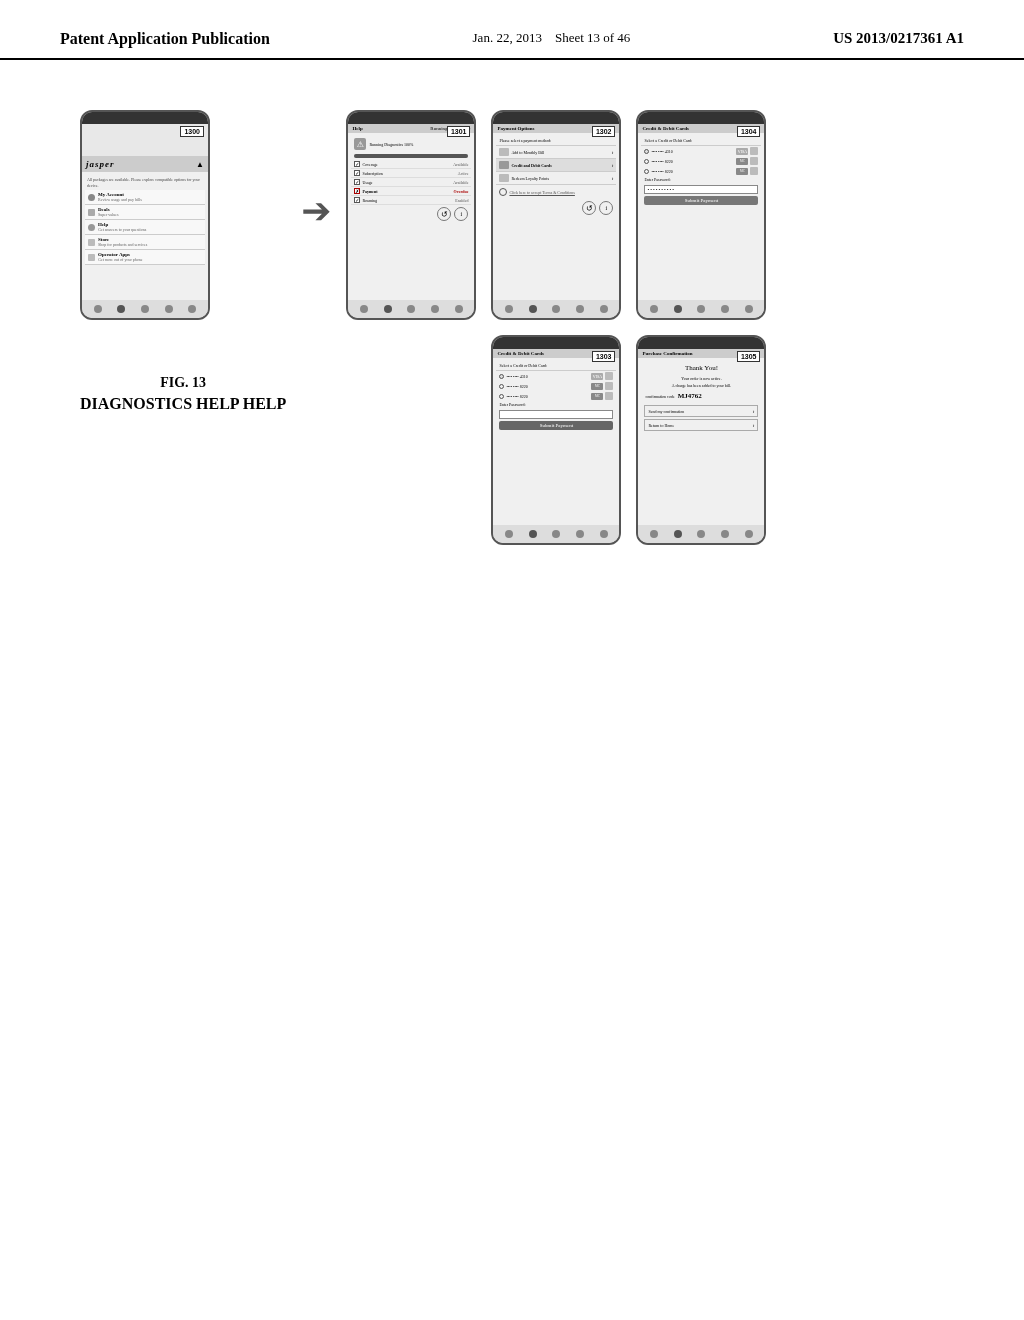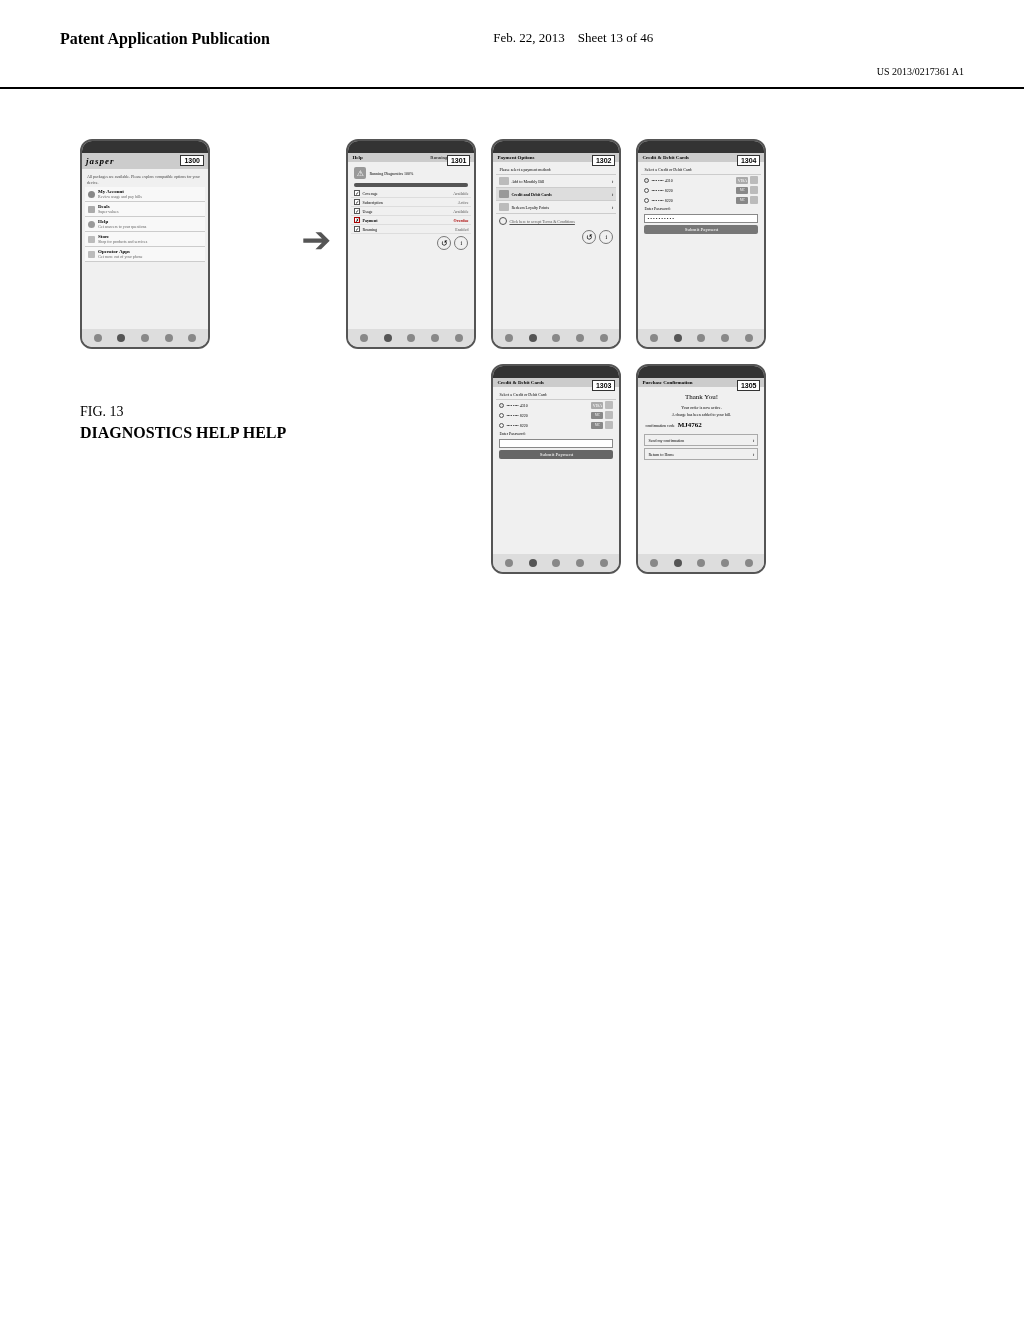--- a/index.html
+++ b/index.html
@@ -180,21 +180,22 @@
       flex-shrink: 0;
     }
 
     
     .fig-label-block {
       margin-top: 20px;
       margin-left: 50px;
     }
     .fig-label-block .fig-num-text {
       font-size: 14px;
-      font-weight: normal;
+      font-weight: bold;
+      text-align: center;
     }
     .fig-label-block .fig-title-text {
       font-size: 16px;
       font-weight: bold;
       margin-top: 4px;
     }
 
     .all-phones-area {
       display: flex;
       flex-direction: row;
@@ -216,36 +217,36 @@
       font-size: 36px;
       color: #555;
     }
   </style>
 </head>
 <body>
 
 <div class="patent-header">
   <div style="font-size:16px; font-weight:bold; ">Patent Application Publication</div>
   <div style="font-size:13px; text-align:center;">
-    <span>Feb. 22, 2013</span>&nbsp;&nbsp;&nbsp;
+    <span>Jan. 22, 2013</span>&nbsp;&nbsp;&nbsp;
     <span>Sheet 13 of 46</span>
   </div>
-  <div style="font-size:10px; font-weight:normal;margin-top:36px;">US 2013/0217361 A1</div>
+  <div style="font-size:15px; font-weight:bold;">US 2013/0217361 A1</div>
 </div>
 
 <div class="main-content">
 
   <div class="all-phones-area">
 
     <div class="phone-column">
 
       <div class="phone" style="height:210px;">
         <div class="phone-status-bar"></div>
 
-        <div style="background:#ccc; padding:3px 4px; display:flex; justify-content:space-between; align-items:center; flex-shrink:0;">
+        <div style="background:#ccc; padding:3px 4px; display:flex; justify-content:space-between; align-items:center; flex-shrink:0;margin-top:32px;">
           <span style="font-size:9px; font-weight:bold; font-style:italic; letter-spacing:1px;">jasper</span>
           <span style="font-size:5px; display:flex; gap:2px;">
             <span style="font-size:8px;">▲</span>
           </span>
         </div>
         <div class="phone-screen">
           <div style="font-size:4px; padding:2px 2px; color:#444; line-height:1.4;">All packages are available. Please explore compatible options for your device.</div>
 
           <div class="screen-menu-item">
             <div class="screen-menu-icon" style="border-radius:50%;"></div>

